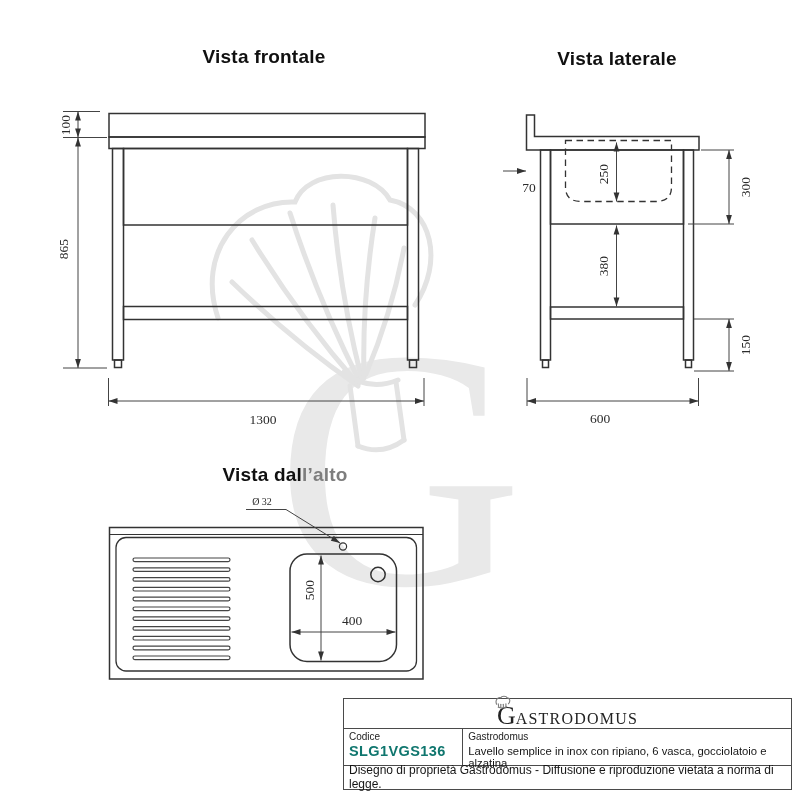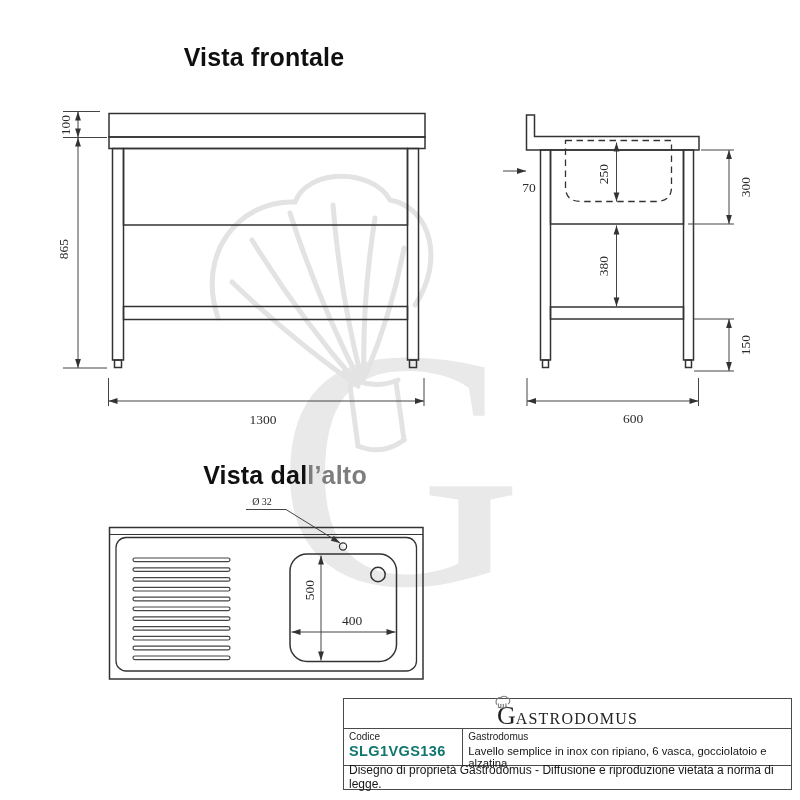--- a/index.html
+++ b/index.html
@@ -3,21 +3,21 @@
 <meta charset="utf-8">
 <style>
   html,body{margin:0;padding:0;background:#fff;}
   #stage{
     position:relative;width:800px;height:800px;background:#ffffff;overflow:hidden;
     font-family:"Liberation Sans",sans-serif;
   }
   #stage svg{position:absolute;left:0;top:0;}
   .vtitle{
     position:absolute;transform:translate(-50%,-50%);
-    font-family:"Liberation Sans",sans-serif;font-weight:bold;font-size:25px;color:#101010;
+    font-family:"Liberation Sans",sans-serif;font-weight:bold;font-size:19px;color:#101010;
     white-space:nowrap;letter-spacing:.2px;
   }
   .vtitle .muted{color:#7d7d7d;}
   .dim{
     position:absolute;transform:translate(-50%,-50%);
     font-family:"Liberation Serif",serif;font-size:13.5px;color:#2b2b2b;white-space:nowrap;
   }
   .dim.rot{transform:translate(-50%,-50%) rotate(-90deg);}
   
   #titleblock{
@@ -137,32 +137,33 @@
       <rect x="133" y="656" width="97" height="3.6" rx="1.8"></rect>
     </g>
     <g fill="none" stroke="#444" stroke-width="1">
       <path d="M246,509.5 L286,509.5 L340,543" marker-end="url(#arw)"></path>
       <line x1="321" y1="555.5" x2="321" y2="660.5" marker-start="url(#arw)" marker-end="url(#arw)"></line>
       <line x1="291.5" y1="632" x2="395.5" y2="632" marker-start="url(#arw)" marker-end="url(#arw)"></line>
     </g>
   </svg>
 
   <div class="vtitle" style="left:264px;top:57px">Vista frontale</div>
+  <div class="vtitle" style="left:617px;top:59px">Vista laterale</div>
   <div class="vtitle" style="left:285px;top:475px"><span>Vista dal</span><span class="muted">l’alto</span></div>
 
   <div class="dim rot" style="left:66px;top:124.5px">100</div>
   <div class="dim rot" style="left:64px;top:249px">865</div>
   <div class="dim" style="left:263px;top:419.5px">1300</div>
 
   <div class="dim" style="left:529px;top:188px">70</div>
   <div class="dim rot" style="left:604px;top:174px">250</div>
   <div class="dim rot" style="left:746px;top:187px">300</div>
   <div class="dim rot" style="left:604px;top:266px">380</div>
   <div class="dim rot" style="left:746px;top:345px">150</div>
-  <div class="dim" style="left:633px;top:418.5px">600</div>
+  <div class="dim" style="left:600px;top:418.5px">600</div>
 
   <div class="dim" style="left:262px;top:501px;font-size:10px">Ø 32</div>
   <div class="dim rot" style="left:310px;top:590px">500</div>
   <div class="dim" style="left:352px;top:620.5px">400</div>
 
   <div id="titleblock">
     <div id="tb-logo-row">
       <div id="brand">
         <svg width="17" height="15" viewBox="0 0 40 34">
           <g fill="none" stroke="#7a7a7a" stroke-width="2.6" stroke-linecap="round">

